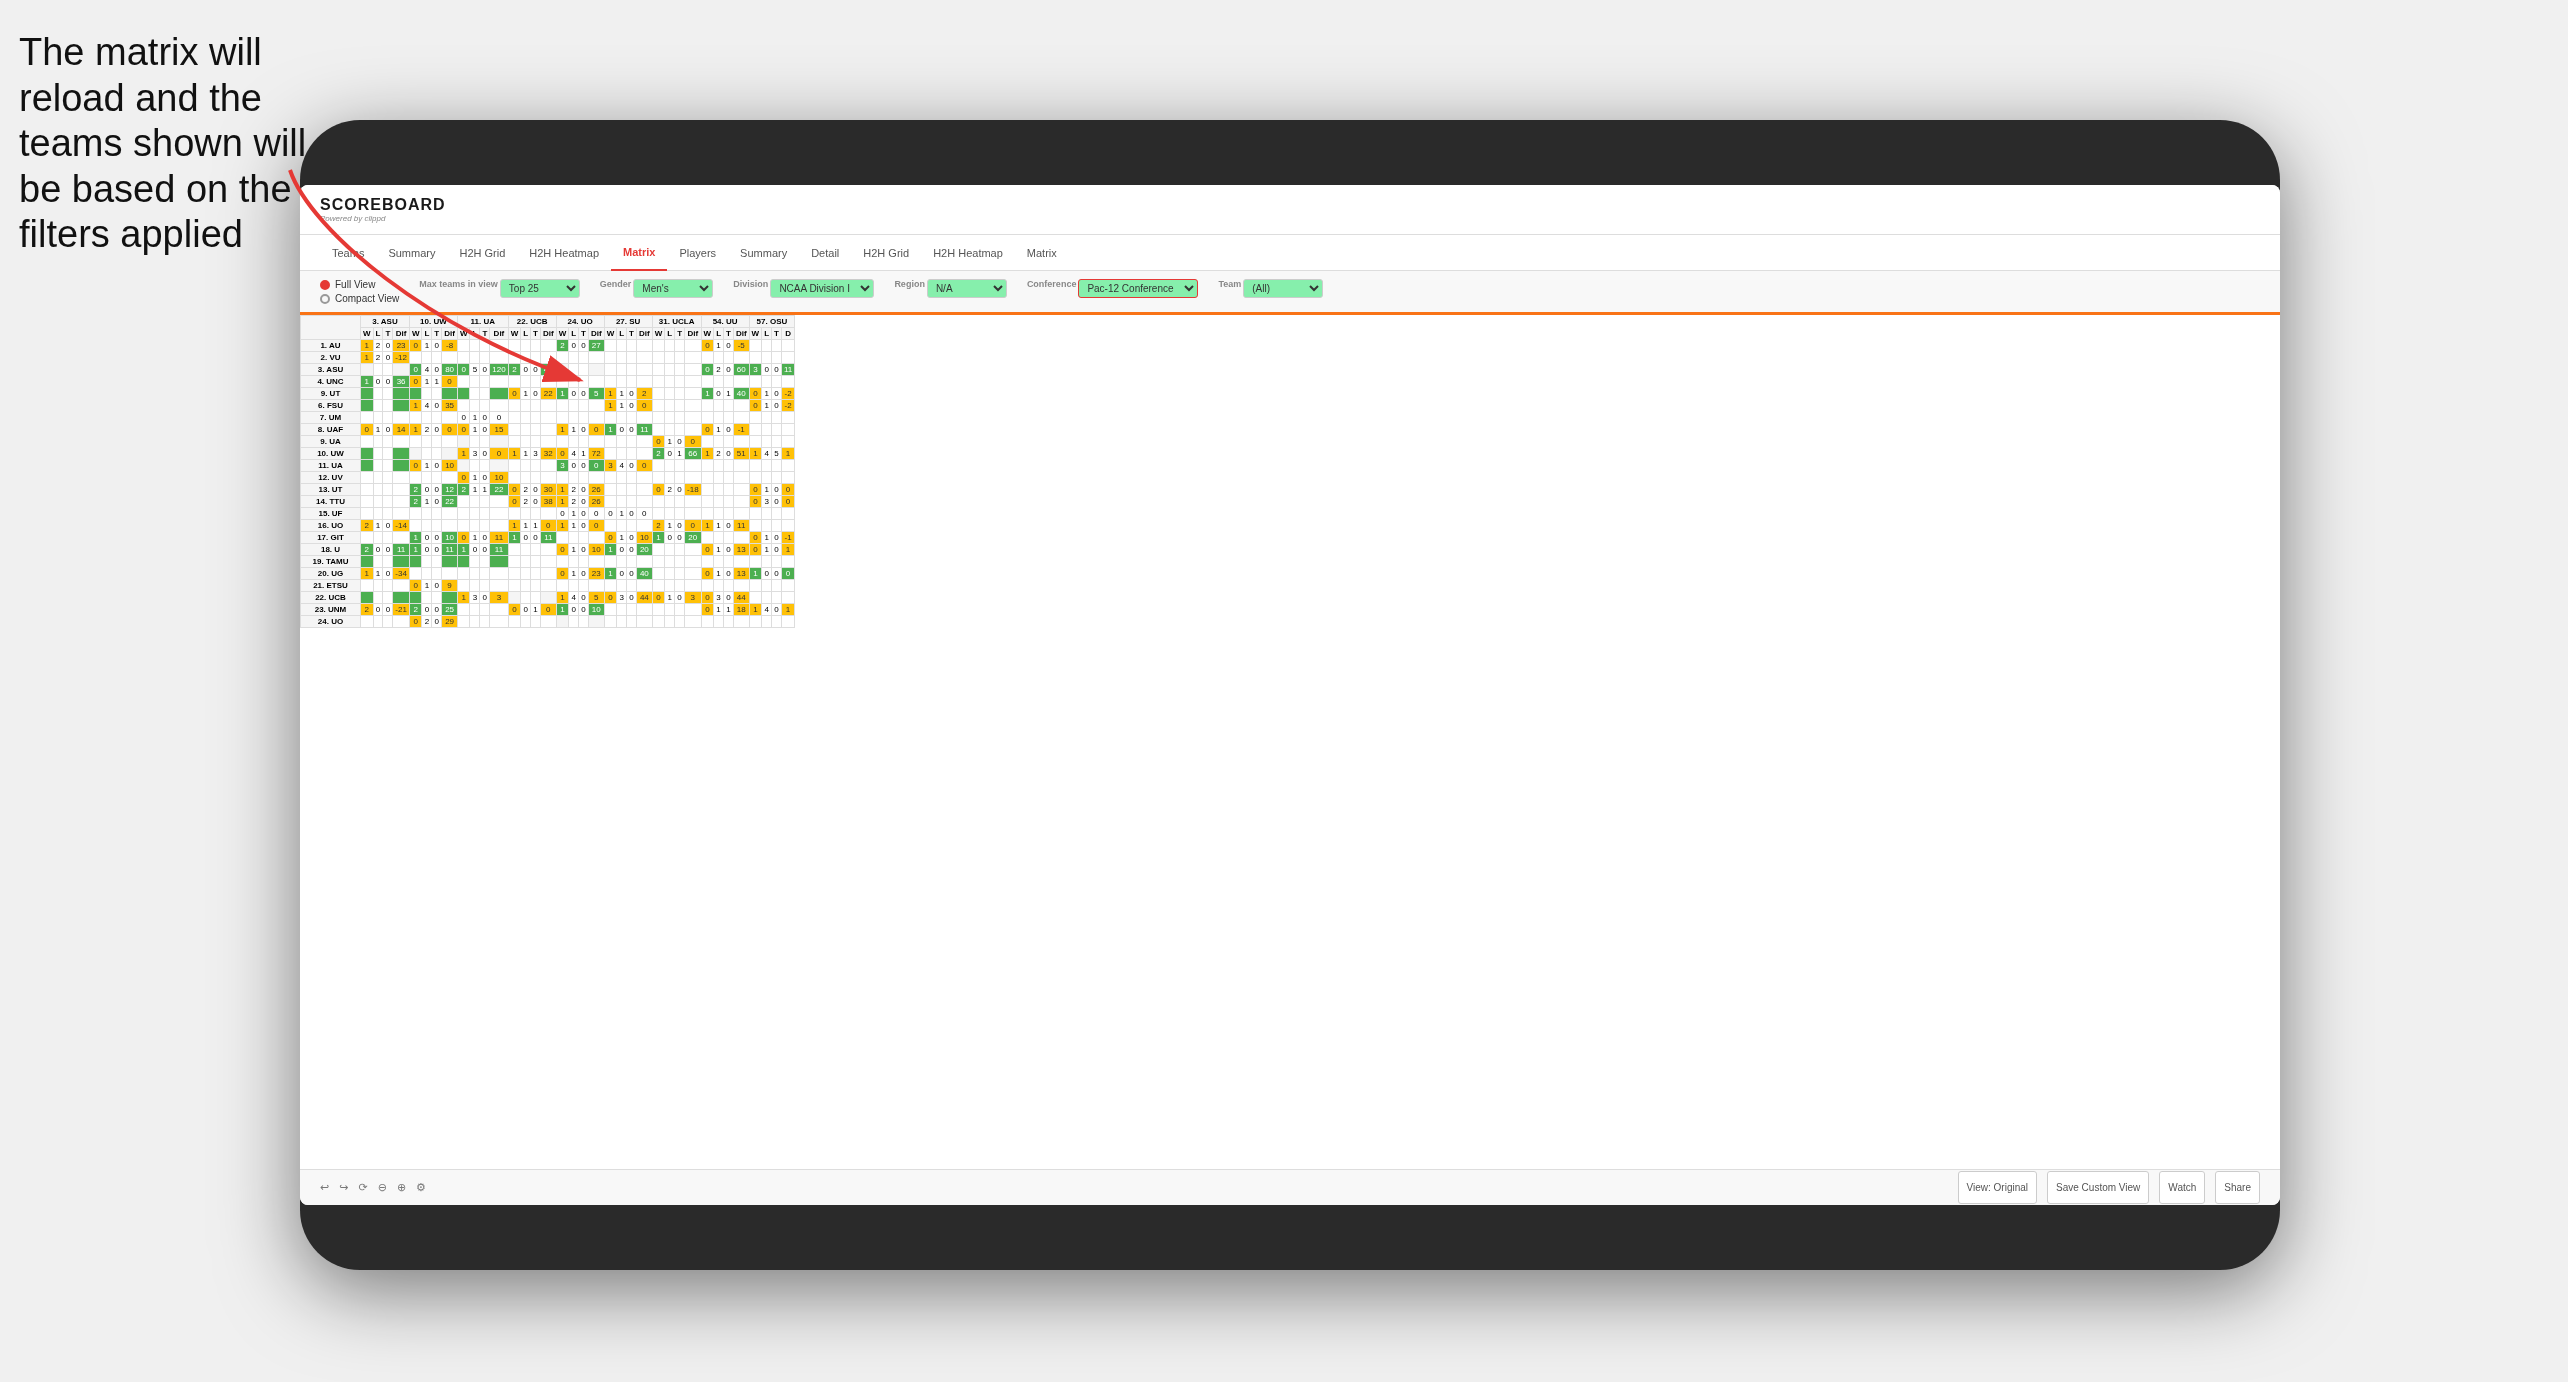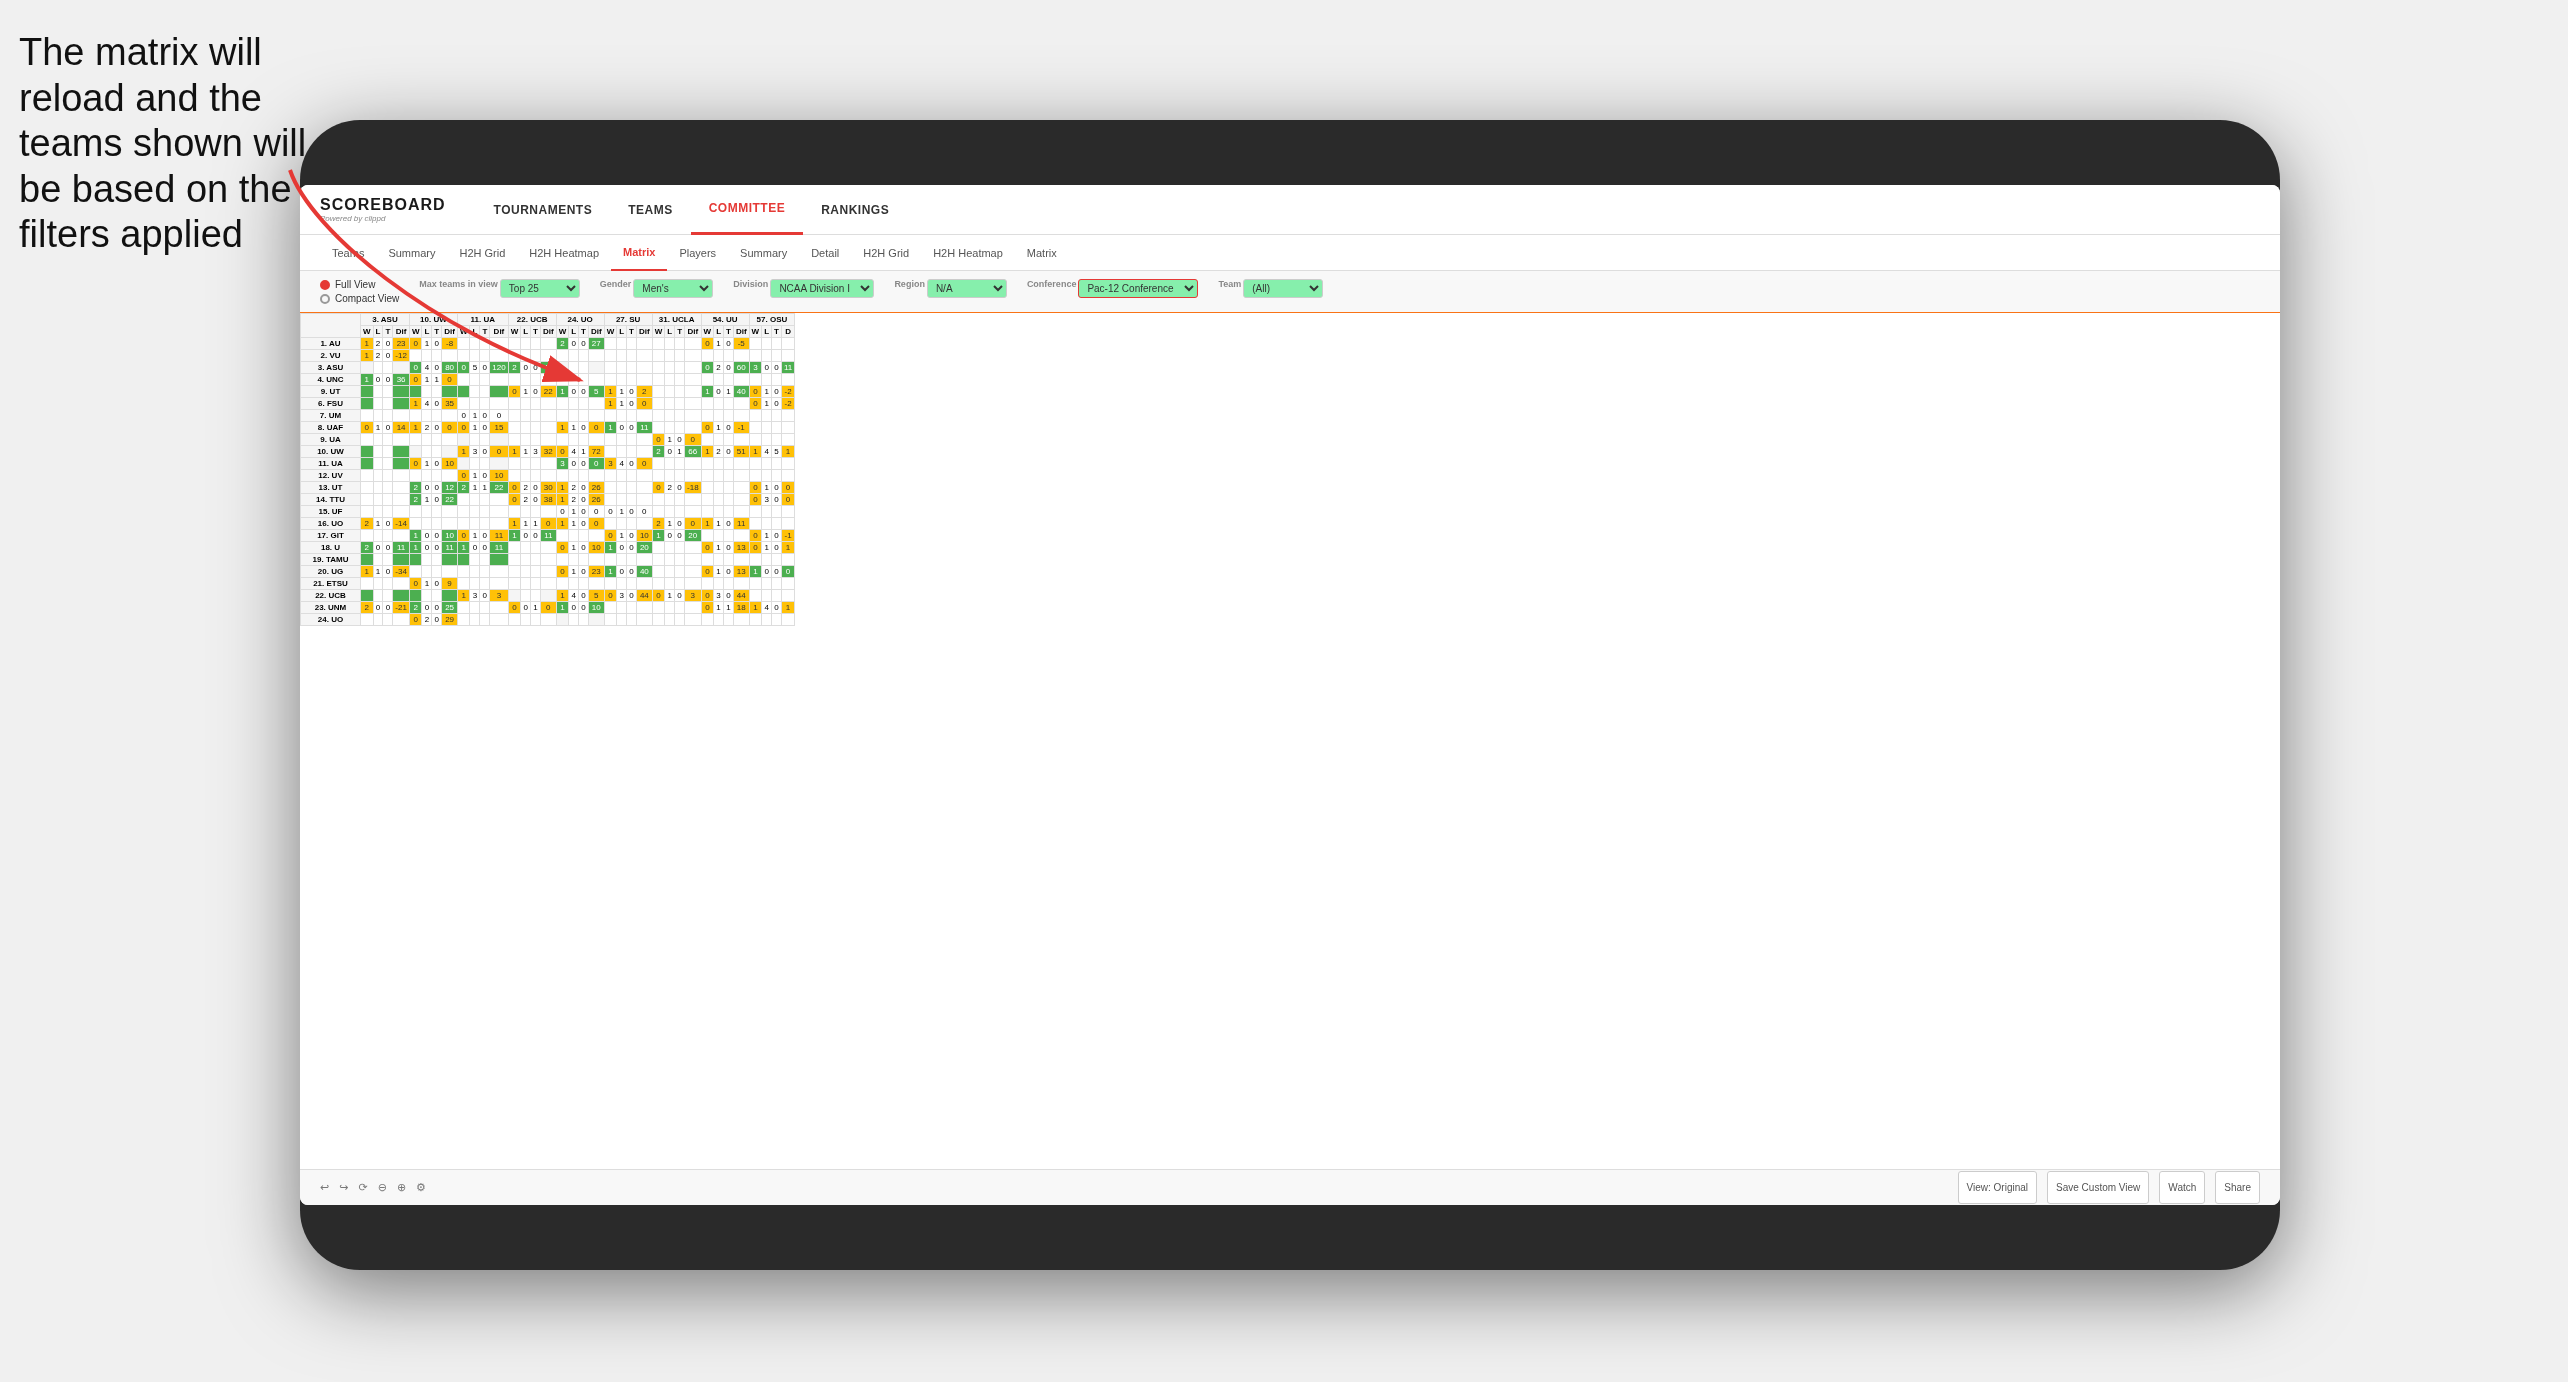--- a/index.html
+++ b/index.html
@@ -121,21 +121,21 @@
 
     .sub-nav-item.active {
       color: #e53935;
       border-bottom: 2px solid #e53935;
       font-weight: 600;
     }
 
     
     .filter-bar {
       background: #f8f8f8;
-      border-bottom: 1px solid #f97316;
+      border-bottom: 3px solid #f97316;
       padding: 8px 20px;
       display: flex;
       align-items: flex-start;
       gap: 20px;
       flex-wrap: wrap;
     }
 
     .radio-group {
       display: flex;
       flex-direction: column;
@@ -284,26 +284,20 @@
   <path d="M 60 20 C 80 80, 200 180, 350 230" stroke="#e53935" stroke-width="4" fill="none" marker-end="url(#arrowhead)"></path>
 </svg>
 
 <div class="tablet-frame">
   <div class="tablet-screen">
 
     <div class="top-nav">
       <div class="logo-area">
         <span class="logo-title">SCOREBOARD</span>
         <span class="logo-sub">Powered by clippd</span>
-      </div>
-      <div class="nav-items">
-        <div class="nav-item">TOURNAMENTS</div>
-        <div class="nav-item">TEAMS</div>
-        <div class="nav-item active">COMMITTEE</div>
-        <div class="nav-item">RANKINGS</div>
       </div>
     </div>
 
     <div class="sub-nav">
       <div class="sub-nav-item">Teams</div>
       <div class="sub-nav-item">Summary</div>
       <div class="sub-nav-item">H2H Grid</div>
       <div class="sub-nav-item">H2H Heatmap</div>
       <div class="sub-nav-item active">Matrix</div>
       <div class="sub-nav-item">Players</div>

